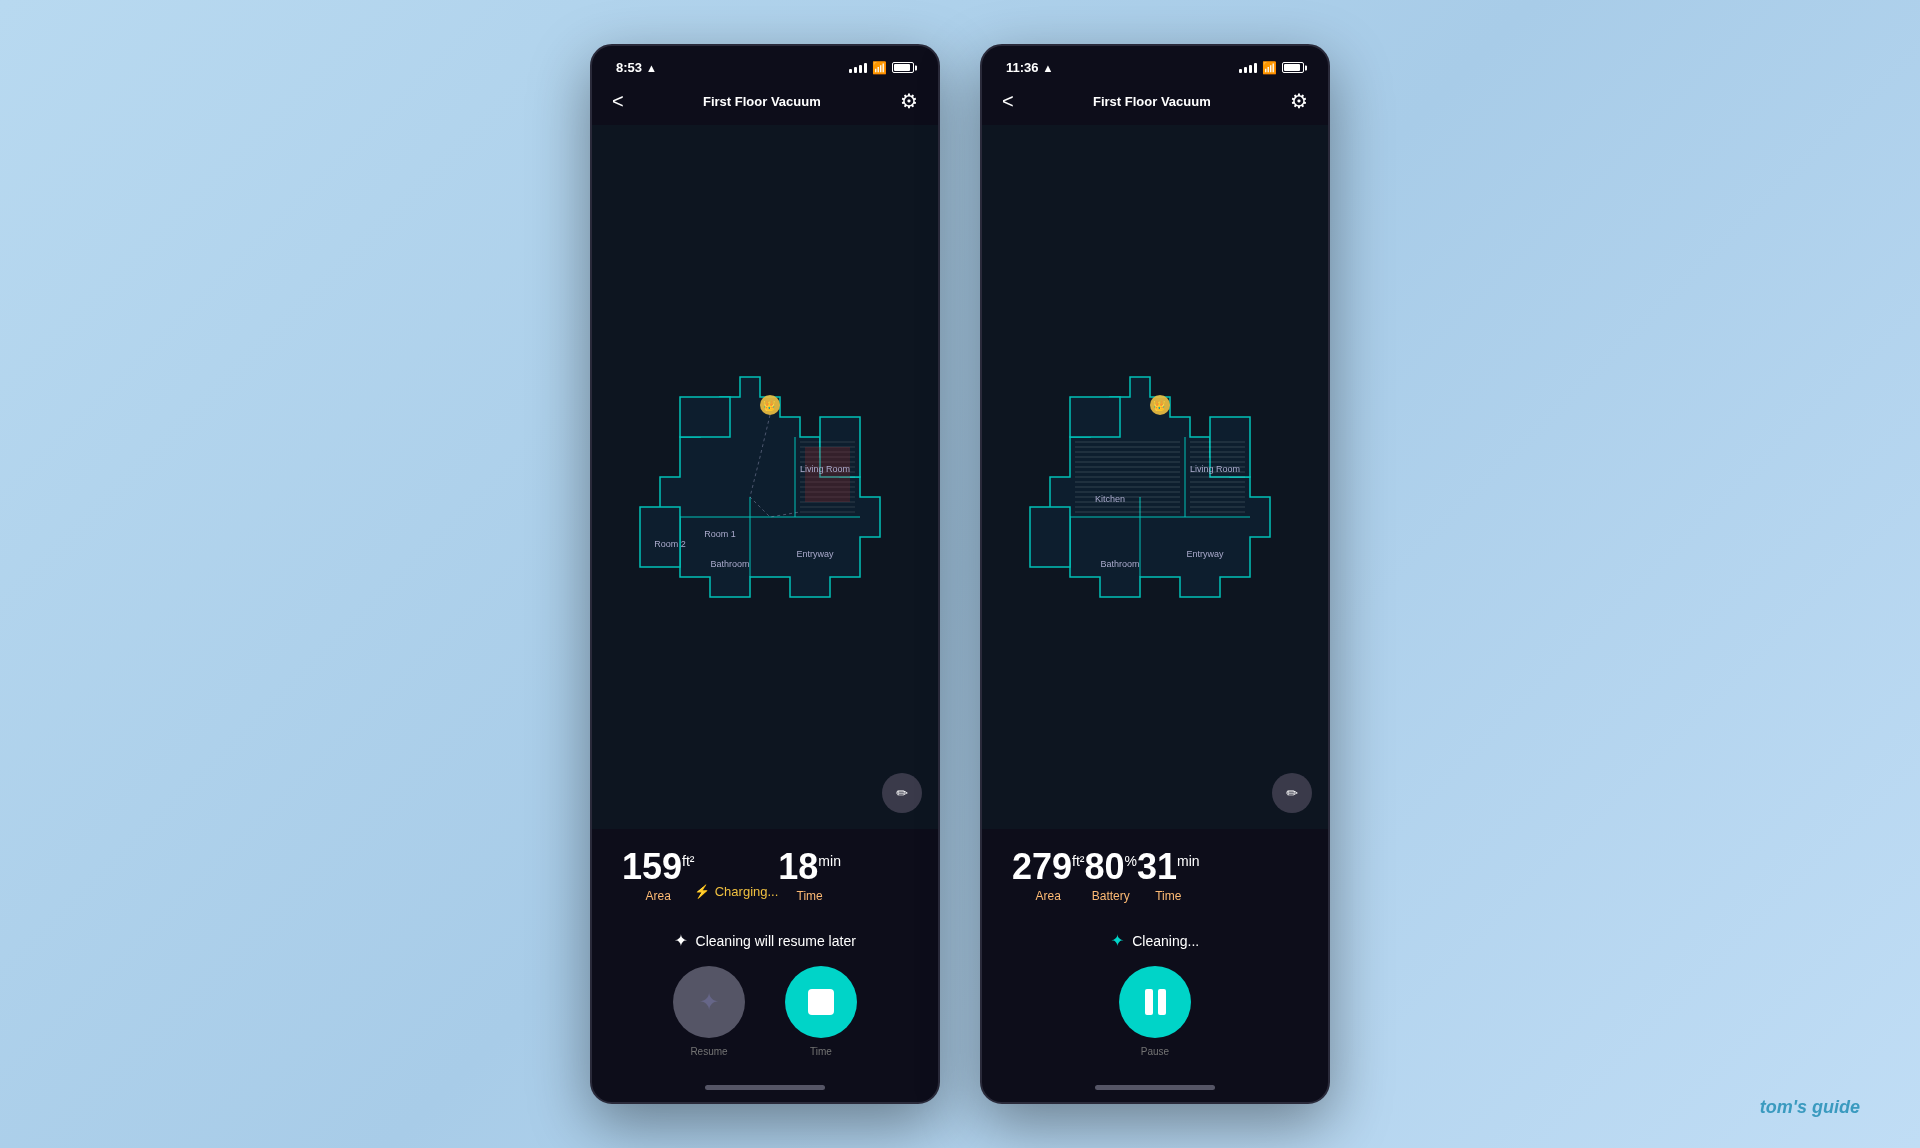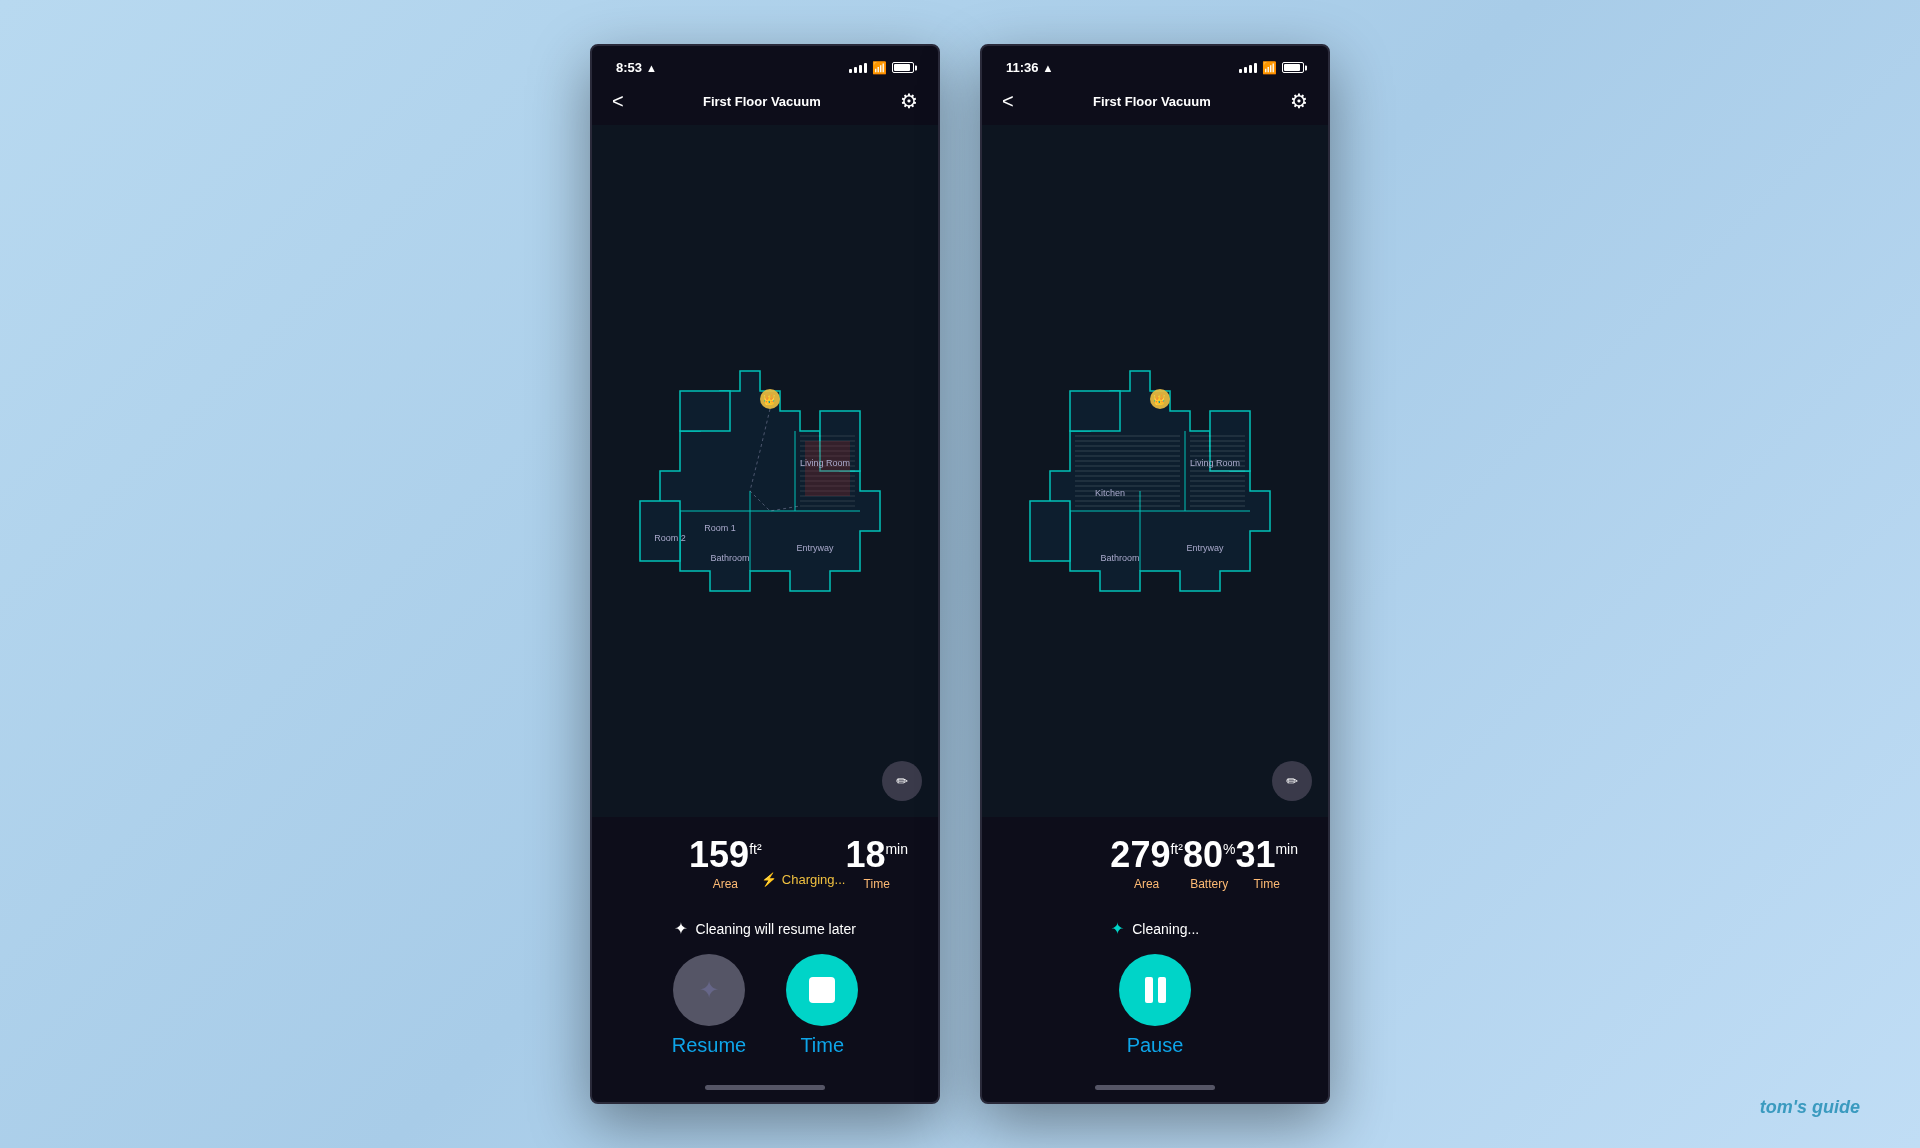--- a/index.html
+++ b/index.html
@@ -15,21 +15,21 @@
     }
     .phones-container {
       display: flex;
       gap: 40px;
       align-items: center;
     }
     .phone {
       width: 350px;
       height: 1060px;
       background: #0d0d1a;
-      border-radius: 8px;
+      border-radius: 22px;
       border: 2px solid #2a2a3a;
       display: flex;
       flex-direction: column;
       overflow: hidden;
       position: relative;
       box-shadow: 0 20px 60px rgba(0,0,0,0.4);
     }
     .status-bar {
       display: flex;
       justify-content: space-between;
@@ -102,21 +102,21 @@
       cursor: pointer;
       color: white;
       font-size: 14px;
     }
     .stats-section {
       background: #0d0d1a;
       padding: 20px 30px 10px;
     }
     .stats-row {
       display: flex;
-      justify-content: flex-end;
+      justify-content: flex-start;
       align-items: flex-end;
       margin-bottom: 8px;
     }
     .stat-item { text-align: center; }
     .stat-value {
       color: white;
       font-size: 36px;
       font-weight: 700;
       line-height: 1;
     }
@@ -161,21 +161,21 @@
     .btn-circle {
       width: 72px;
       height: 72px;
       border-radius: 50%;
       display: flex;
       align-items: center;
       justify-content: center;
     }
     .btn-teal { background: #00d4c8; }
     .btn-gray { background: #555566; }
-    .btn-label { color: #0ea5e9; font-size: 20px; font-weight: 500; }
+    .btn-label { color: #737373; font-size: 10px; font-weight: 500; }
     .stop-icon {
       width: 26px;
       height: 26px;
       background: white;
       border-radius: 4px;
     }
     .pause-icon {
       display: flex;
       gap: 5px;
     }

